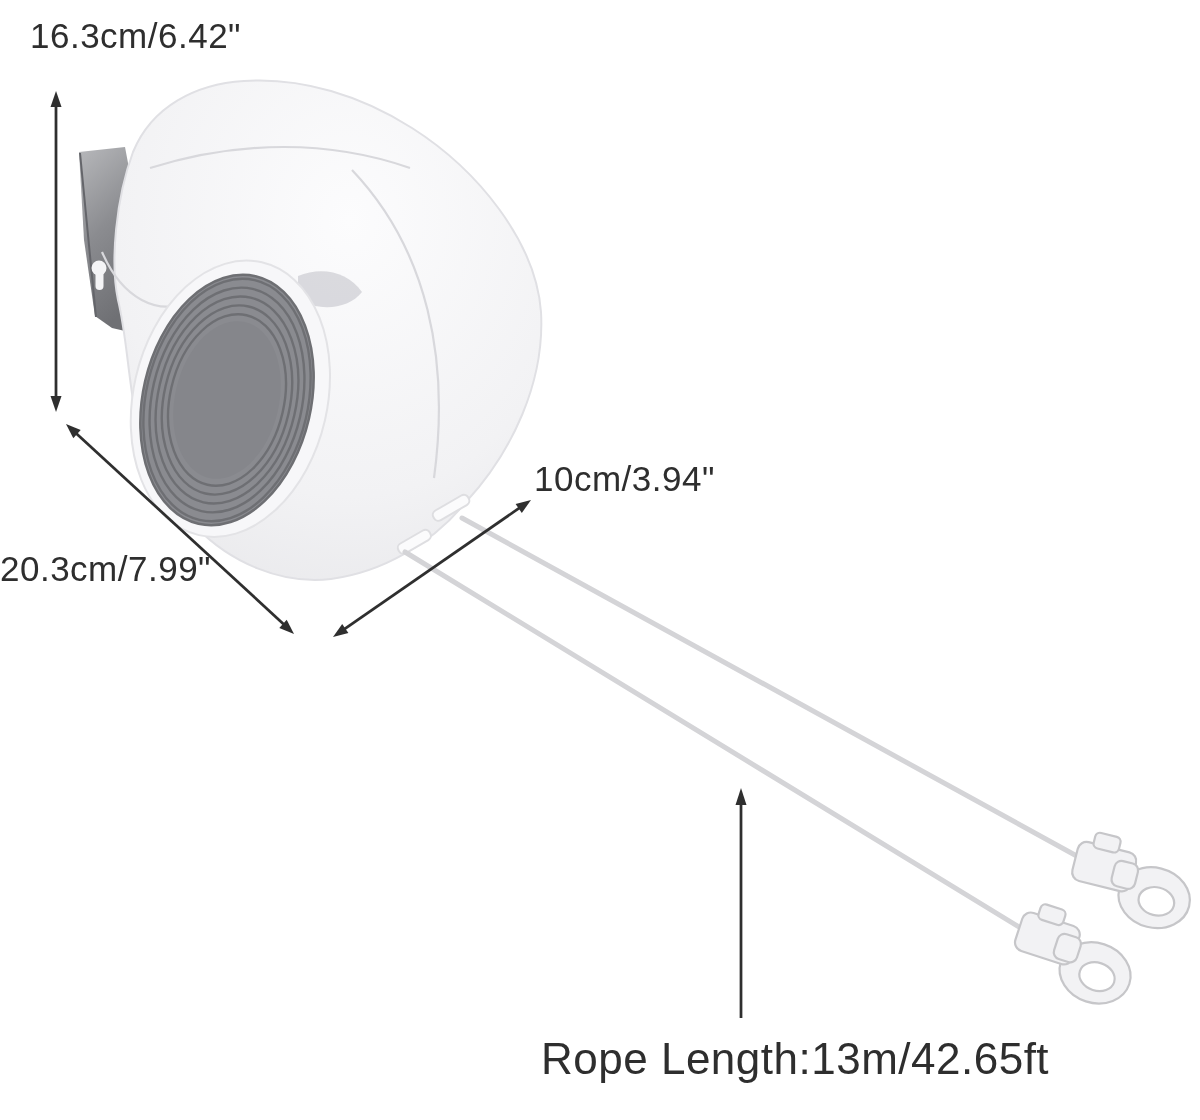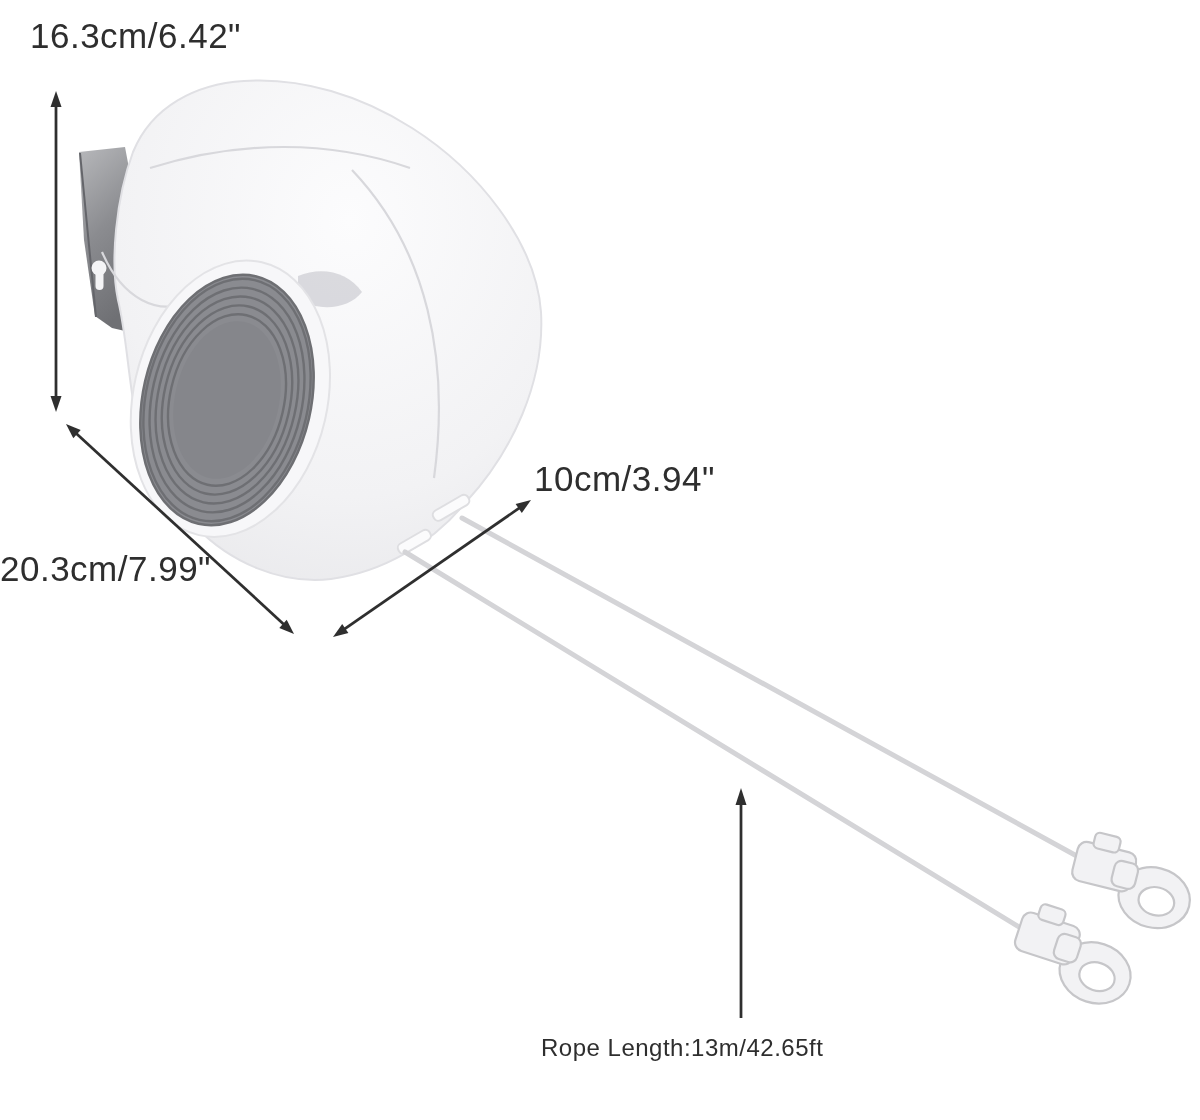--- a/index.html
+++ b/index.html
@@ -14,21 +14,21 @@
     background:var(--bg); font-family:"Liberation Sans",sans-serif;
   }
   .stage svg{position:absolute;left:0;top:0;}
   .dim-label{
     position:absolute; color:var(--text); font-size:35px; line-height:1.15;
     letter-spacing:0.5px; white-space:nowrap; user-select:none;
   }
   .lbl-height{left:30px; top:16px;}
   .lbl-width{left:0px;  top:549px;}
   .lbl-depth{left:534px; top:459px;}
-  .lbl-rope{left:541px; top:1034px; font-size:24px;}
+  .lbl-rope{left:541px; top:1034px; font-size:44px;}
   
   .bodyfill{stroke:var(--body-edge); stroke-width:2;}
   .rim{fill:var(--rim); stroke:#e3e3e6; stroke-width:2;}
   .seam{fill:none; stroke:var(--seam); stroke-width:2.2;}
   .disc{fill:var(--disc); stroke:#6e6f73; stroke-width:2.5;}
   .ring{fill:none; stroke:var(--disc-ring); stroke-width:2.4; opacity:.85;}
   .disc-inner{fill:var(--disc-inner);}
   .rope{fill:none; stroke:var(--rope); stroke-width:5; stroke-linecap:round;}
   .guide{fill:#fbfbfc; stroke:#dedee1; stroke-width:2;}
   .hookf{fill:var(--hook); stroke:var(--hook-edge); stroke-width:2.2;}

